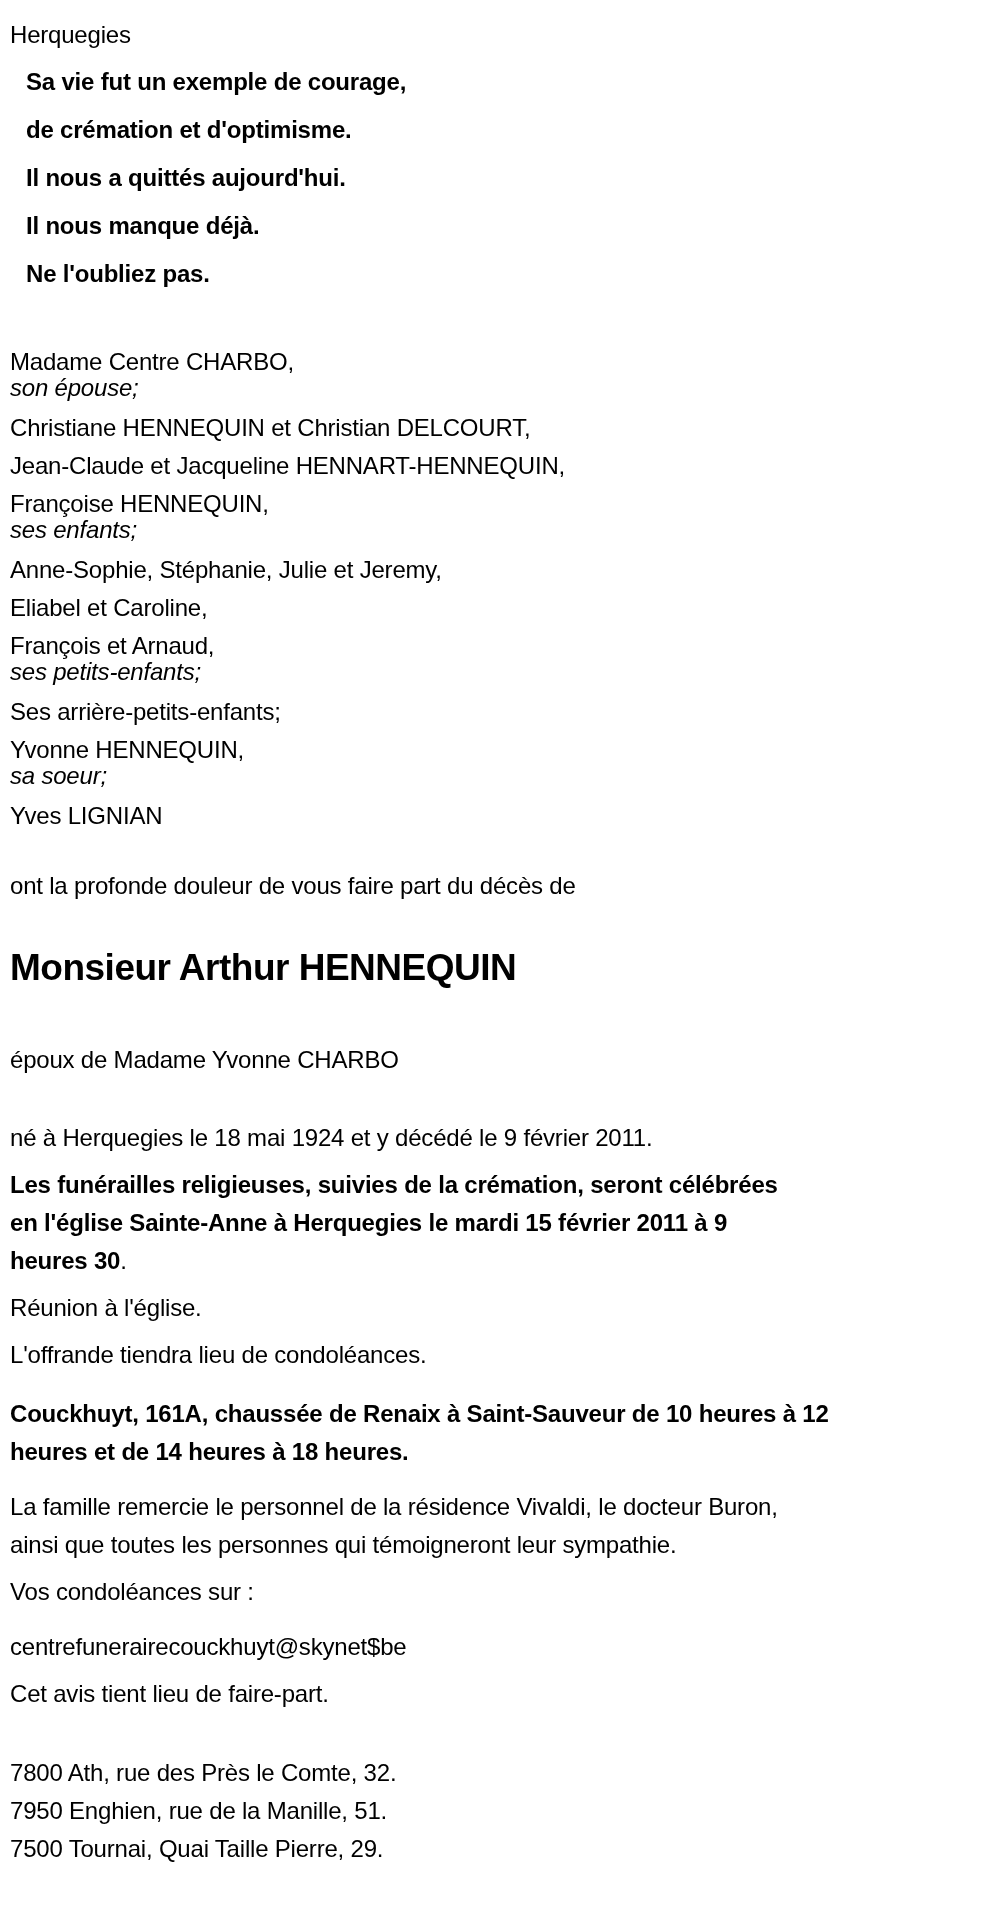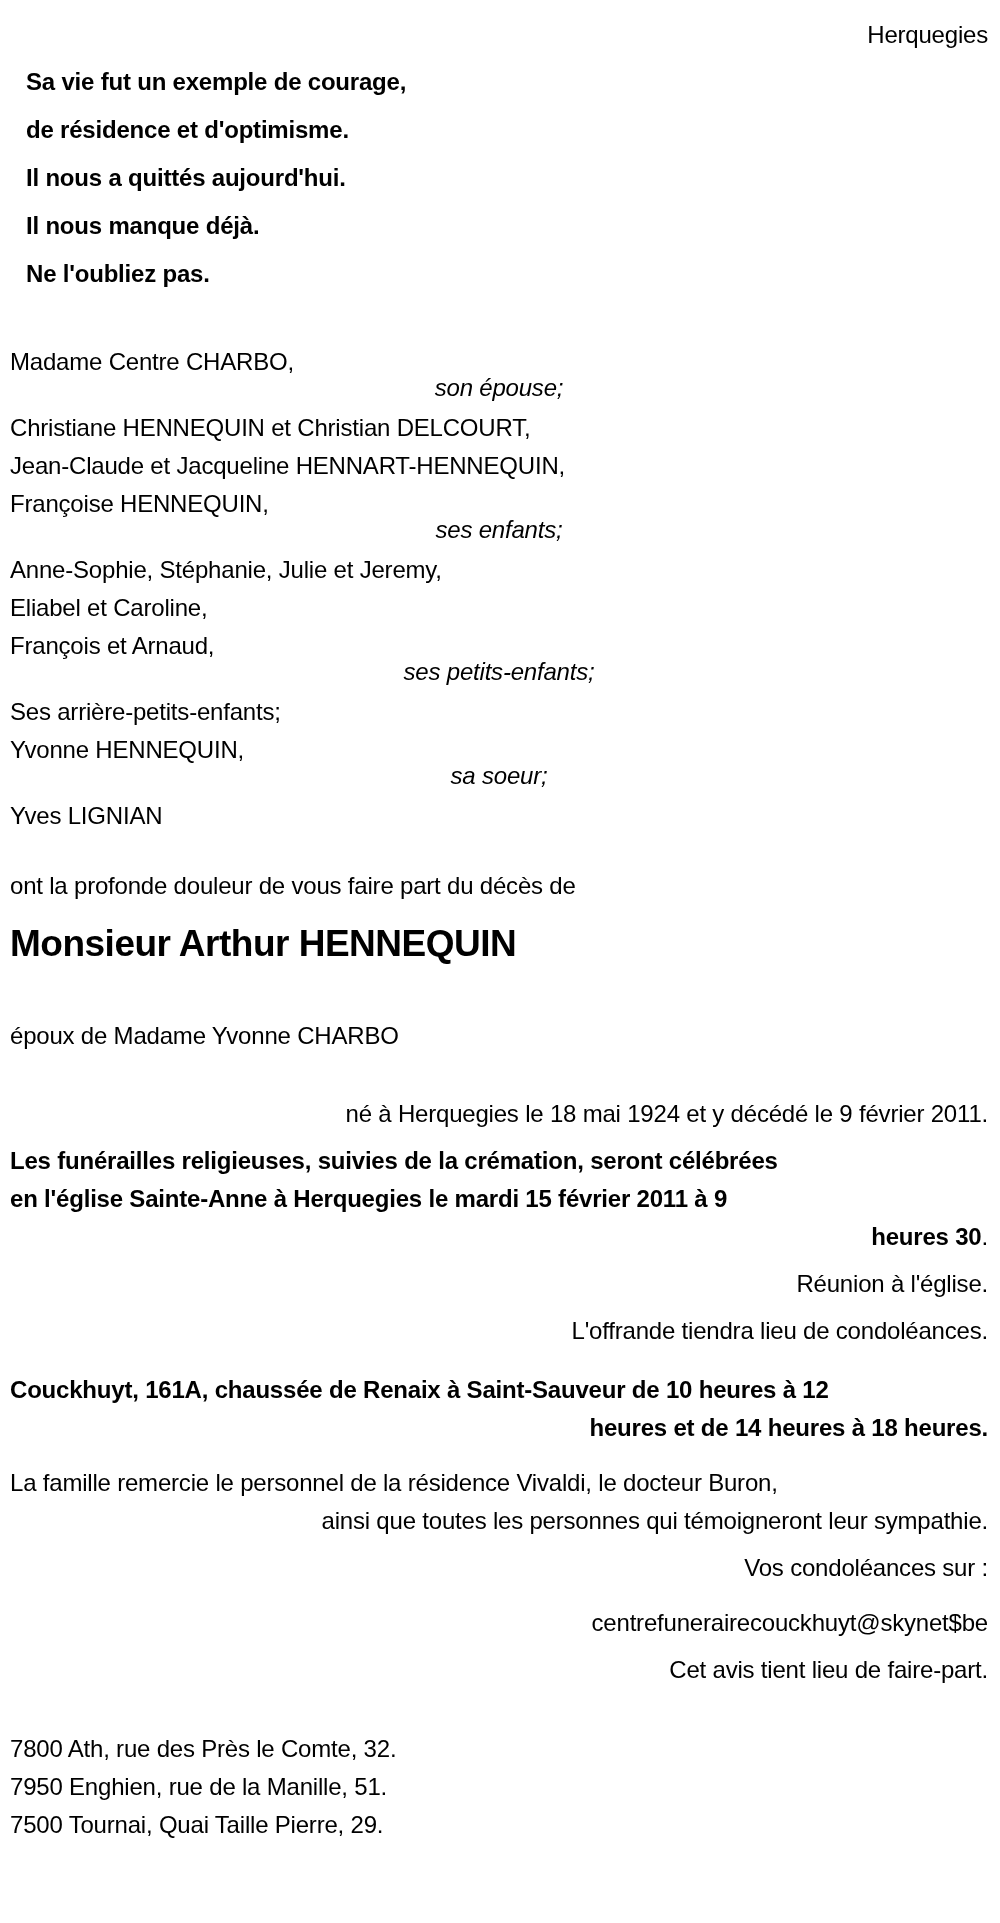--- a/index.html
+++ b/index.html
@@ -17,52 +17,52 @@
     min-height: 1923px;
     padding: 16px 12px 20px 10px;
     font-size: 24px;
     letter-spacing: -0.2px;
   }
   .line {
     line-height: 38px;
     margin: 0;
     white-space: nowrap;
   }
-  .para-end { margin-bottom: 9px; text-align: right; }
+  .para-end { margin-bottom: 9px; }
   .bold-op  { font-weight: 700; margin-bottom: 10px; margin-left: 16px; }
   .bold-para { font-weight: 700; }
   .relation {
     font-style: italic;
-    text-align: center;
+    text-align: left;
     line-height: 38px;
     margin: -12px 0 2px 0;
     white-space: nowrap;
   }
   .title {
     font-size: 37px;
     font-weight: 700;
     line-height: 46px;
-    margin: 16px 0 50px 0;
+    margin: 40px 0 50px 0;
     letter-spacing: -0.5px;
     white-space: nowrap;
   }
   .b { font-weight: 700; }
   .gap-lg { height: 40px; }
   .gap-md { height: 32px; }
   .gap-sm { height: 12px; }
   .gap-xs { height: 8px; }
 </style>
 </head>
 <body>
 
 <div class="page">
   <div>
       <div class="line para-end"><span>Herquegies</span></div>
       <div class="line bold-op"><span>Sa vie fut un exemple de courage,</span></div>
-      <div class="line bold-op"><span>de résidence et d'optimisme.</span></div>
+      <div class="line bold-op"><span>de crémation et d'optimisme.</span></div>
       <div class="line bold-op"><span>Il nous a quittés aujourd'hui.</span></div>
       <div class="line bold-op"><span>Il nous manque déjà.</span></div>
       <div class="line bold-op"><span>Ne l'oubliez pas.</span></div>
       <div class="gap-lg"></div>
       <div class="line"><span>Madame Centre CHARBO,</span></div>
       <div class="relation"><span>son épouse;</span></div>
       <div class="line"><span>Christiane HENNEQUIN et Christian DELCOURT,</span></div>
       <div class="line"><span>Jean-Claude et Jacqueline HENNART-HENNEQUIN,</span></div>
       <div class="line"><span>Françoise HENNEQUIN,</span></div>
       <div class="relation"><span>ses enfants;</span></div>

